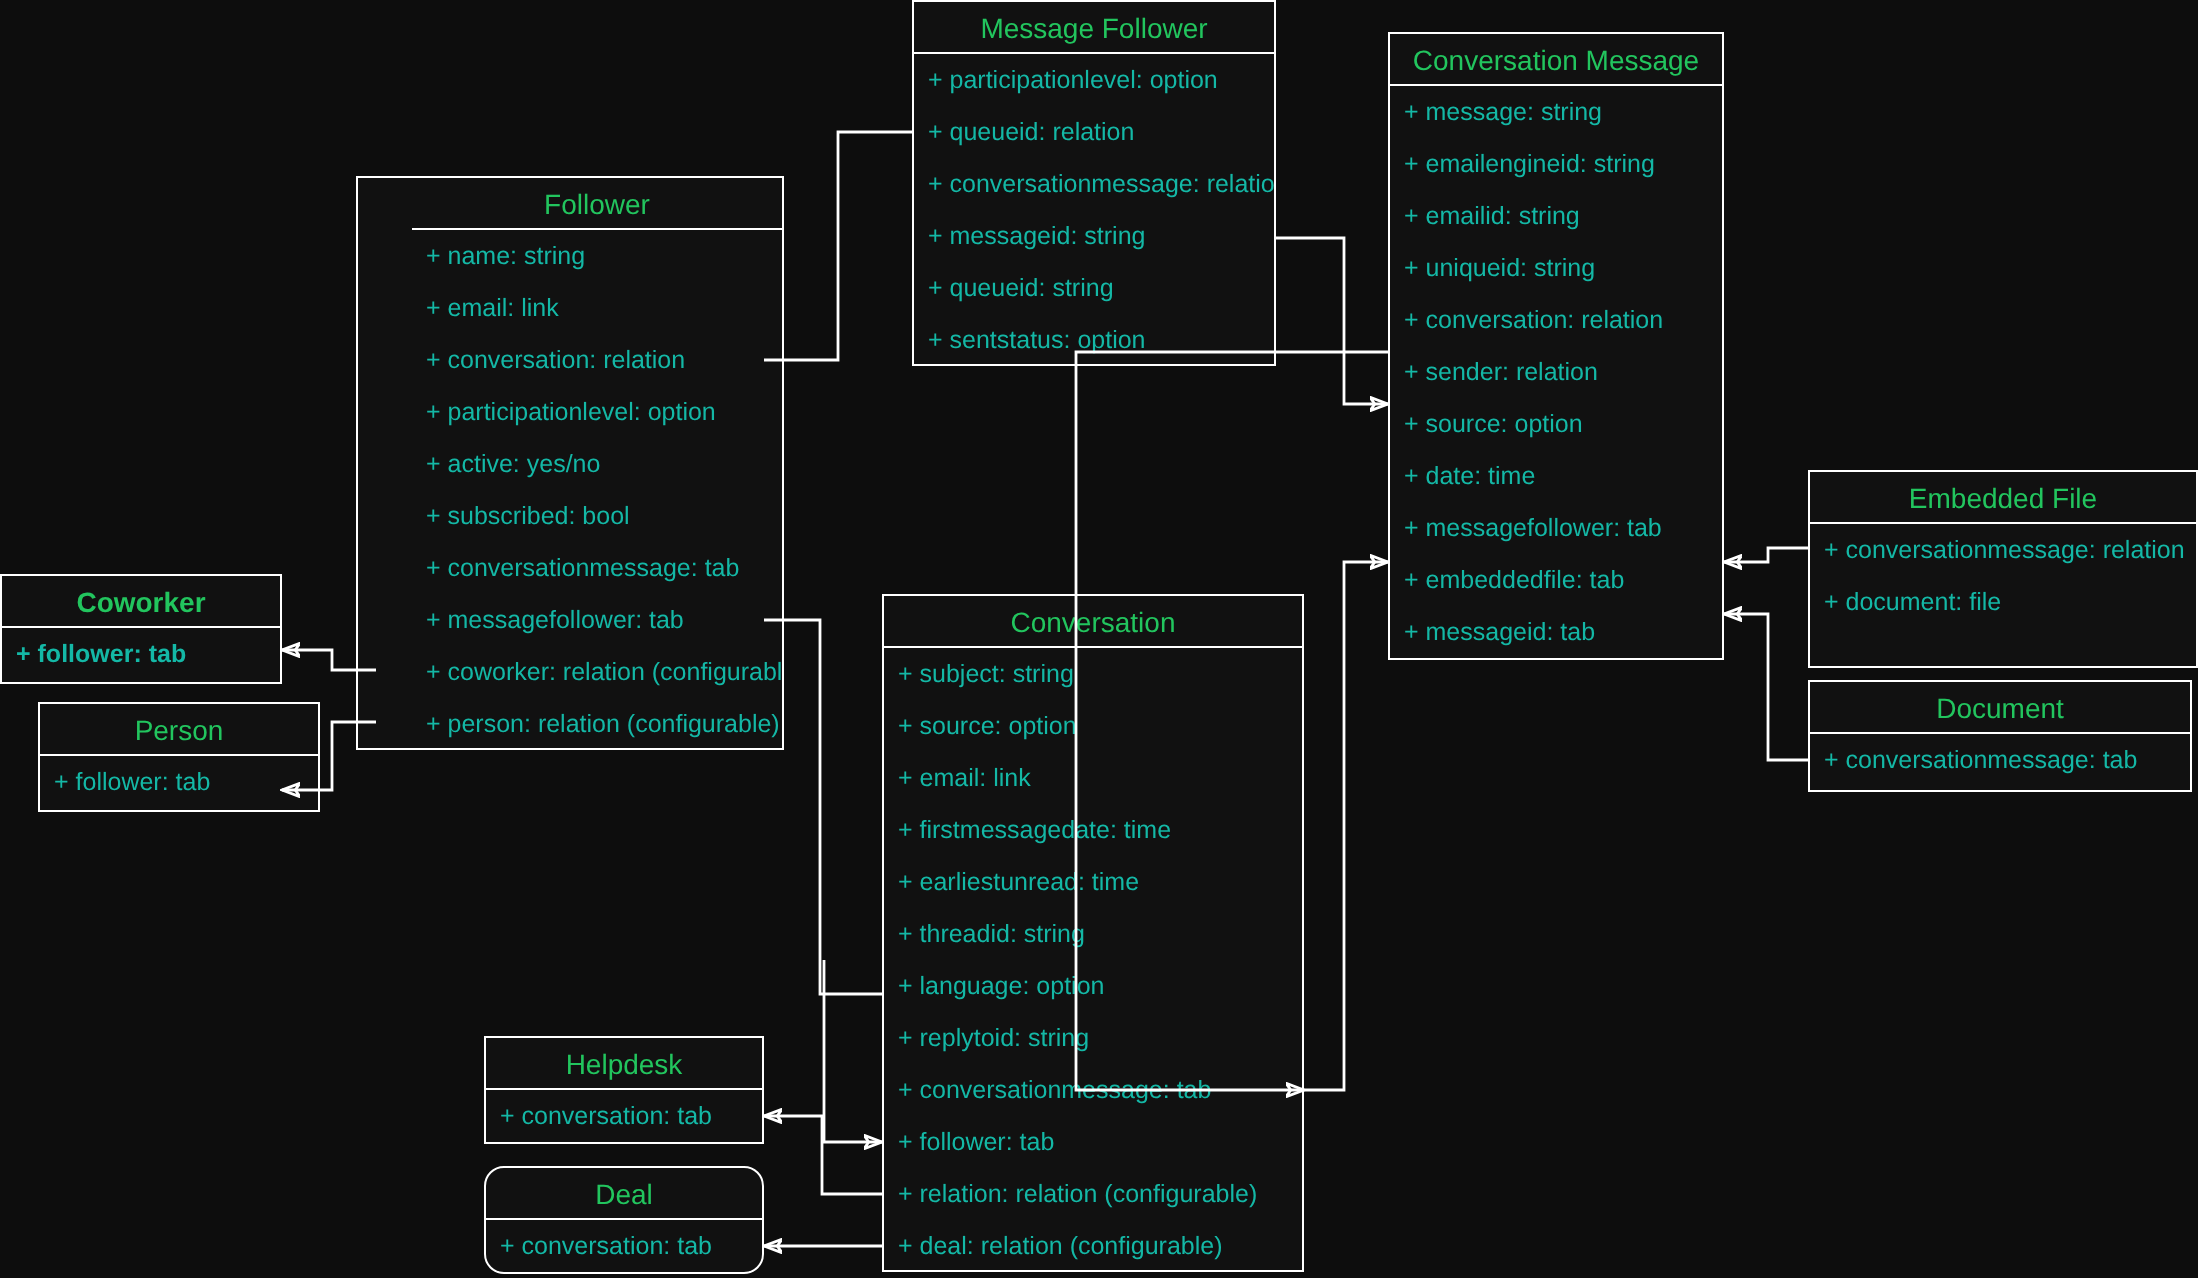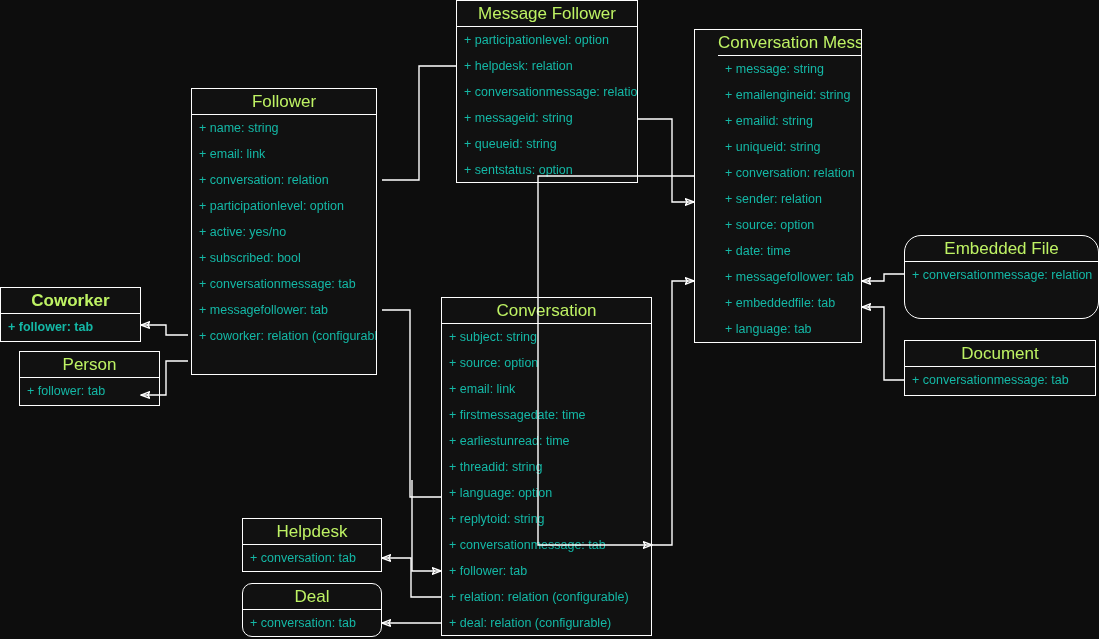--- a/index.html
+++ b/index.html
@@ -16,22 +16,22 @@
     overflow: hidden;
   }
   .entity {
     position: absolute;
     border: 1px solid #ffffff;
     background: #111111;
     box-sizing: border-box;
   }
   .entity-title {
     text-align: center;
-    color: #bef264;
-    font-size: 17px;
+    color: #22c55e;
+    font-size: 14px;
     line-height: 26px;
     height: 26px;
     border-bottom: 1px solid #ffffff;
     box-sizing: border-box;
     white-space: nowrap;
     overflow: hidden;
   }
   .entity-body {
     padding: 0;
   }
@@ -61,78 +61,80 @@
 </style>
 </head>
 <body>
 
 <div id="canvas">
 
   <div class="entity" style="left: 456px; top: 0px; width: 182px; height: 183px;">
       <div class="entity-title">Message Follower</div>
       <div class="entity-body">
         <div class="attr">+ participationlevel: option</div>
-        <div class="attr">+ helpdesk: relation</div>
+        <div class="attr">+ queueid: relation</div>
         <div class="attr">+ conversationmessage: relation</div>
         <div class="attr">+ messageid: string</div>
         <div class="attr">+ queueid: string</div>
         <div class="attr">+ sentstatus: option</div>
       </div>
     </div>
-    <div class="entity" style="left: 694px; top: 29px; width: 168px; height: 314px; padding-left: 23px;">
+    <div class="entity" style="left: 694px; top: 16px; width: 168px; height: 314px;">
       <div class="entity-title">Conversation Message</div>
       <div class="entity-body">
         <div class="attr">+ message: string</div>
         <div class="attr">+ emailengineid: string</div>
         <div class="attr">+ emailid: string</div>
         <div class="attr">+ uniqueid: string</div>
         <div class="attr">+ conversation: relation</div>
         <div class="attr">+ sender: relation</div>
         <div class="attr">+ source: option</div>
         <div class="attr">+ date: time</div>
         <div class="attr">+ messagefollower: tab</div>
         <div class="attr">+ embeddedfile: tab</div>
-        <div class="attr">+ language: tab</div>
+        <div class="attr">+ messageid: tab</div>
       </div>
     </div>
-    <div class="entity" style="left: 191px; top: 88px; width: 186px; height: 287px;">
+    <div class="entity" style="left: 178px; top: 88px; width: 214px; height: 287px; padding-left: 27px;">
       <div class="entity-title">Follower</div>
       <div class="entity-body">
         <div class="attr">+ name: string</div>
         <div class="attr">+ email: link</div>
         <div class="attr">+ conversation: relation</div>
         <div class="attr">+ participationlevel: option</div>
         <div class="attr">+ active: yes/no</div>
         <div class="attr">+ subscribed: bool</div>
         <div class="attr">+ conversationmessage: tab</div>
         <div class="attr">+ messagefollower: tab</div>
         <div class="attr">+ coworker: relation (configurable)</div>
+        <div class="attr">+ person: relation (configurable)</div>
       </div>
     </div>
     <div class="entity" style="left: 441px; top: 297px; width: 211px; height: 339px;">
       <div class="entity-title">Conversation</div>
       <div class="entity-body">
         <div class="attr">+ subject: string</div>
         <div class="attr">+ source: option</div>
         <div class="attr">+ email: link</div>
         <div class="attr">+ firstmessagedate: time</div>
         <div class="attr">+ earliestunread: time</div>
         <div class="attr">+ threadid: string</div>
         <div class="attr">+ language: option</div>
         <div class="attr">+ replytoid: string</div>
         <div class="attr">+ conversationmessage: tab</div>
         <div class="attr">+ follower: tab</div>
         <div class="attr">+ relation: relation (configurable)</div>
         <div class="attr">+ deal: relation (configurable)</div>
       </div>
     </div>
-    <div class="entity" style="left: 904px; top: 235px; width: 195px; height: 84px; border-radius: 17px;">
+    <div class="entity" style="left: 904px; top: 235px; width: 195px; height: 99px;">
       <div class="entity-title">Embedded File</div>
       <div class="entity-body">
         <div class="attr">+ conversationmessage: relation</div>
+        <div class="attr">+ document: file</div>
       </div>
     </div>
     <div class="entity" style="left: 904px; top: 340px; width: 192px; height: 56px;">
       <div class="entity-title">Document</div>
       <div class="entity-body">
         <div class="attr">+ conversationmessage: tab</div>
       </div>
     </div>
     <div class="entity" style="left: 0px; top: 287px; width: 141px; height: 55px; font-weight: bold;">
       <div class="entity-title">Coworker</div>

